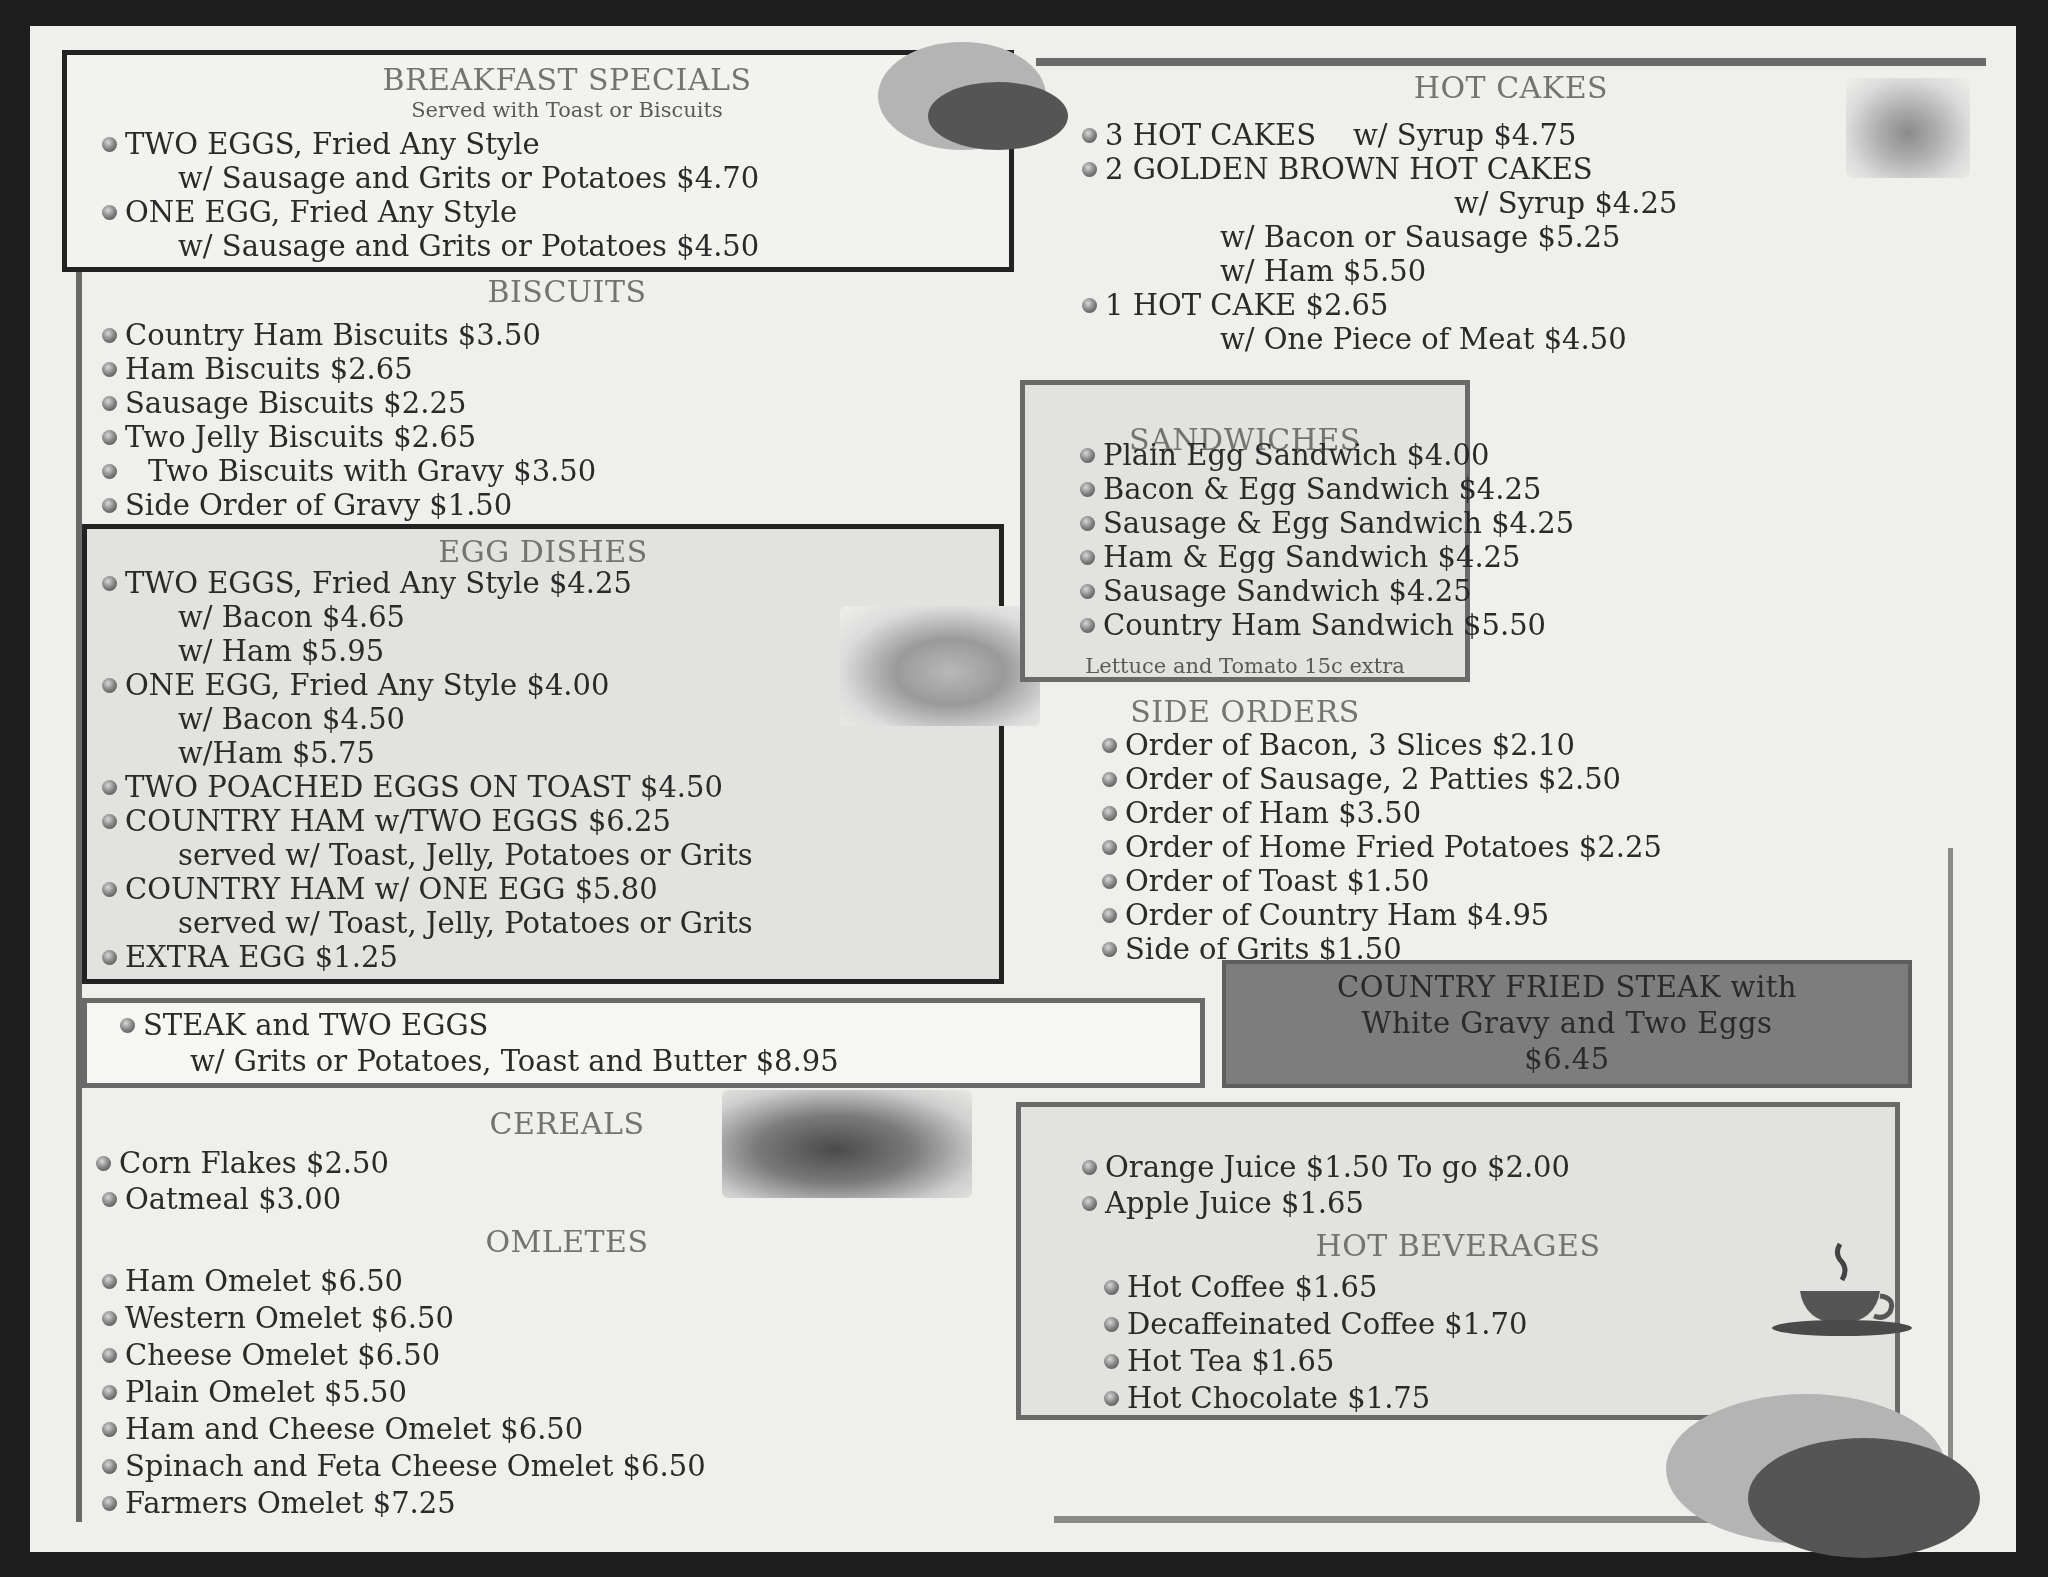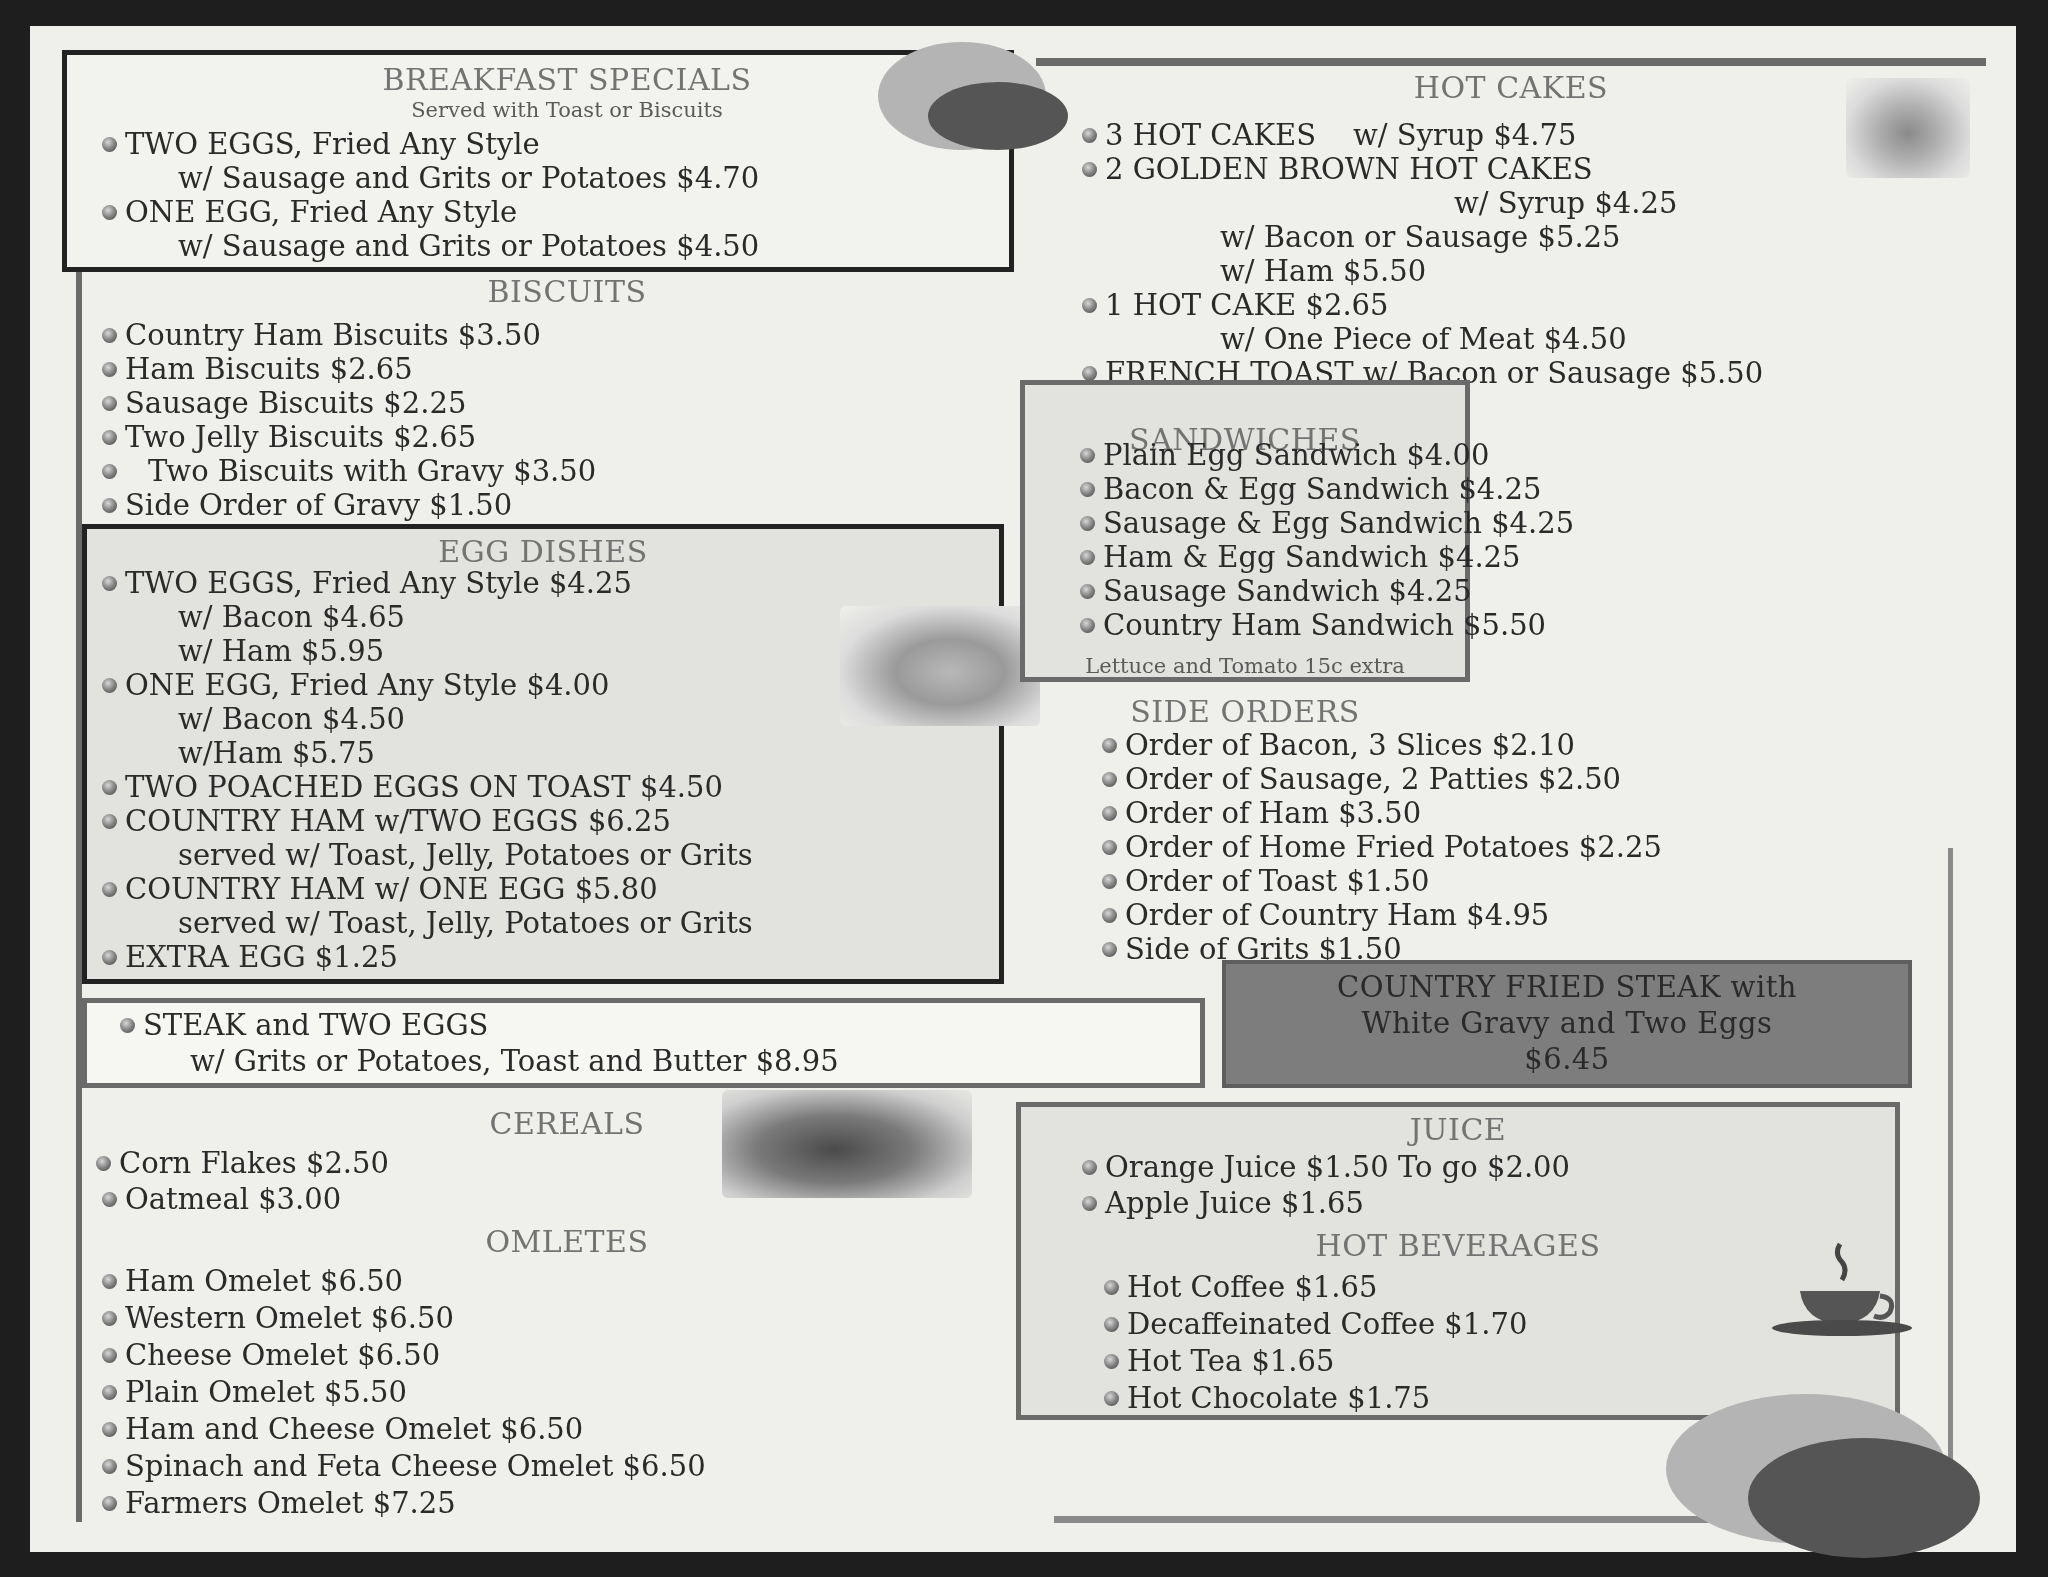--- a/index.html
+++ b/index.html
@@ -164,24 +164,20 @@
       <span>2 GOLDEN BROWN HOT CAKES</span>
     </div>
   <div class="indent" style="left:1424px;top:160px;">w/ Syrup $4.25</div>
   <div class="indent" style="left:1190px;top:194px;">w/ Bacon or Sausage $5.25</div>
   <div class="indent" style="left:1190px;top:228px;">w/ Ham $5.50</div>
   <div class="item" style="left:1052px;top:262px;">
       <span class="bullet"></span>
       <span>1 HOT CAKE $2.65</span>
     </div>
   <div class="indent" style="left:1190px;top:296px;">w/ One Piece of Meat $4.50</div>
-  <div class="item" style="left:1052px;top:330px;">
-      <span class="bullet"></span>
-      <span>FRENCH TOAST w/ Bacon or Sausage $5.50</span>
-    </div>
 
   <div class="box-gray" style="left:990px;top:354px;width:440px;height:292px;background:#e2e2de;"></div>
   <div class="title" style="left:990px;top:368px;width:450px;margin-top:28px;">SANDWICHES</div>
   <div class="item" style="left:1050px;top:412px;">
       <span class="bullet"></span>
       <span>Plain Egg Sandwich $4.00</span>
     </div>
   <div class="item" style="left:1050px;top:446px;">
       <span class="bullet"></span>
       <span>Bacon &amp; Egg Sandwich $4.25</span>
@@ -233,21 +229,20 @@
       <span class="bullet"></span>
       <span>Side of Grits $1.50</span>
     </div>
 
   <div class="abs" style="left:1192px;top:934px;width:690px;height:128px;background:#7d7d7d;border:4px solid #5e5e5e;box-sizing:border-box;"></div>
   <div class="title" style="left:1192px;top:944px;width:690px;color:#2a2a2a;font-size:29px;">COUNTRY FRIED STEAK with</div>
   <div class="title" style="left:1192px;top:980px;width:690px;color:#2a2a2a;font-size:29px;">White Gravy and Two Eggs</div>
   <div class="title" style="left:1192px;top:1016px;width:690px;color:#2a2a2a;font-size:29px;">$6.45</div>
 
   <div class="box-gray" style="left:986px;top:1076px;width:874px;height:308px;background:#e2e2de;"></div>
-  <div class="title" style="left:986px;top:1086px;width:884px;">JUICE</div>
   <div class="item" style="left:1052px;top:1124px;">
       <span class="bullet"></span>
       <span>Orange Juice $1.50 To go $2.00</span>
     </div>
   <div class="item" style="left:1052px;top:1160px;">
       <span class="bullet"></span>
       <span>Apple Juice $1.65</span>
     </div>
   <div class="title" style="left:986px;top:1202px;width:884px;">HOT BEVERAGES</div>
   <div class="item" style="left:1074px;top:1244px;">

